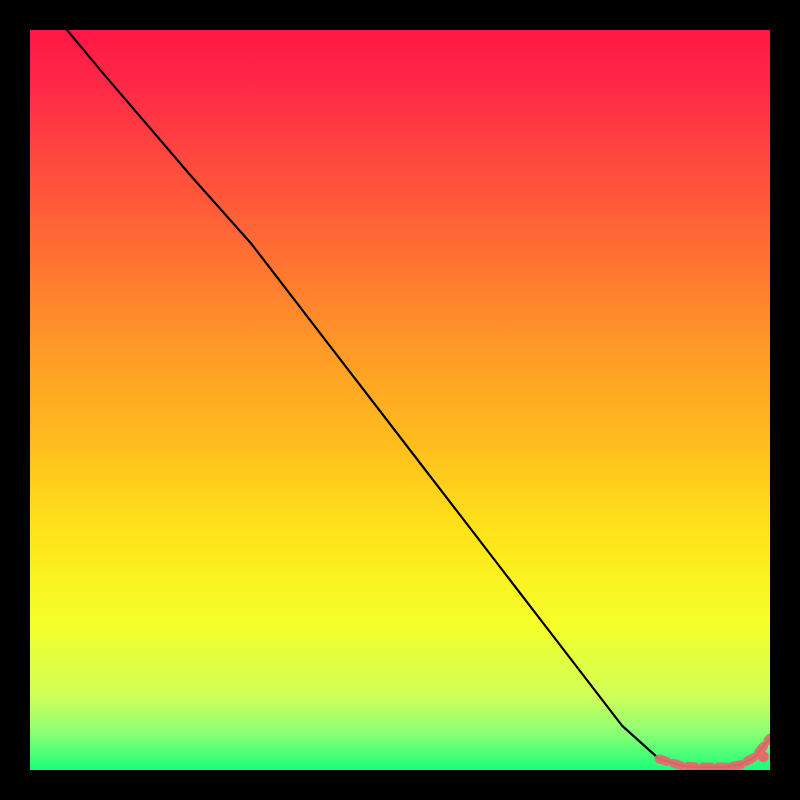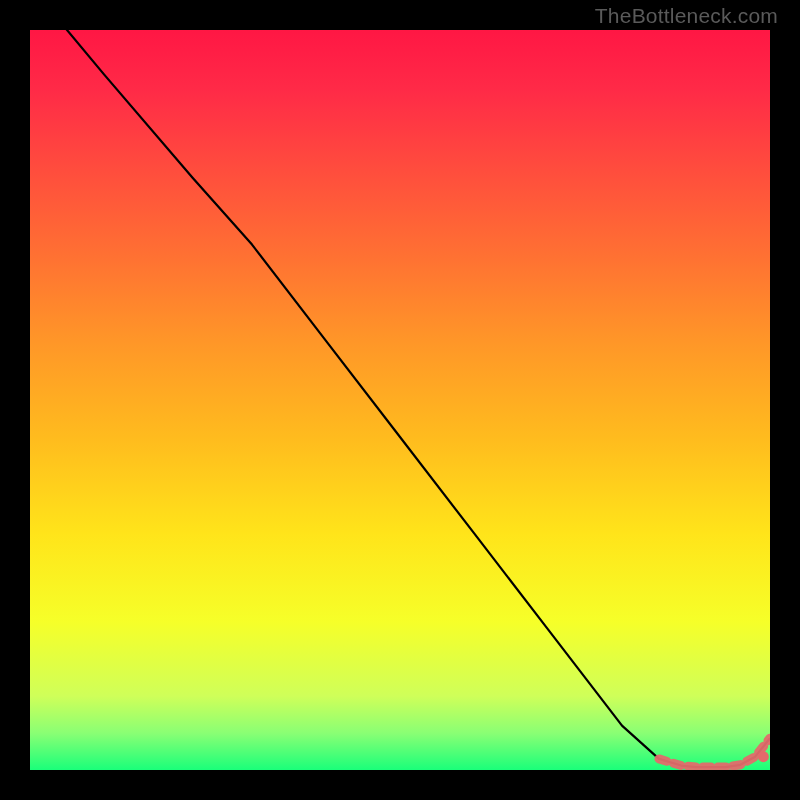--- a/index.html
+++ b/index.html
@@ -33,21 +33,20 @@
     top: 0; left: 0;
     width: 740px;
     height: 740px;
     display: block;
   }
 </style>
 </head>
 <body>
 
 <div class="frame">
-  <div class="watermark">TheBottleneck.com</div>
 
   <div class="plot">
     <svg viewBox="0 0 740 740" preserveAspectRatio="none">
       <defs>
         <linearGradient id="bg-grad" x1="0" y1="0" x2="0" y2="1">
             <stop offset="0%" stop-color="#ff1744"></stop>
             <stop offset="8%" stop-color="#ff2a47"></stop>
             <stop offset="18%" stop-color="#ff4a3e"></stop>
             <stop offset="30%" stop-color="#ff6f33"></stop>
             <stop offset="42%" stop-color="#ff9628"></stop>

